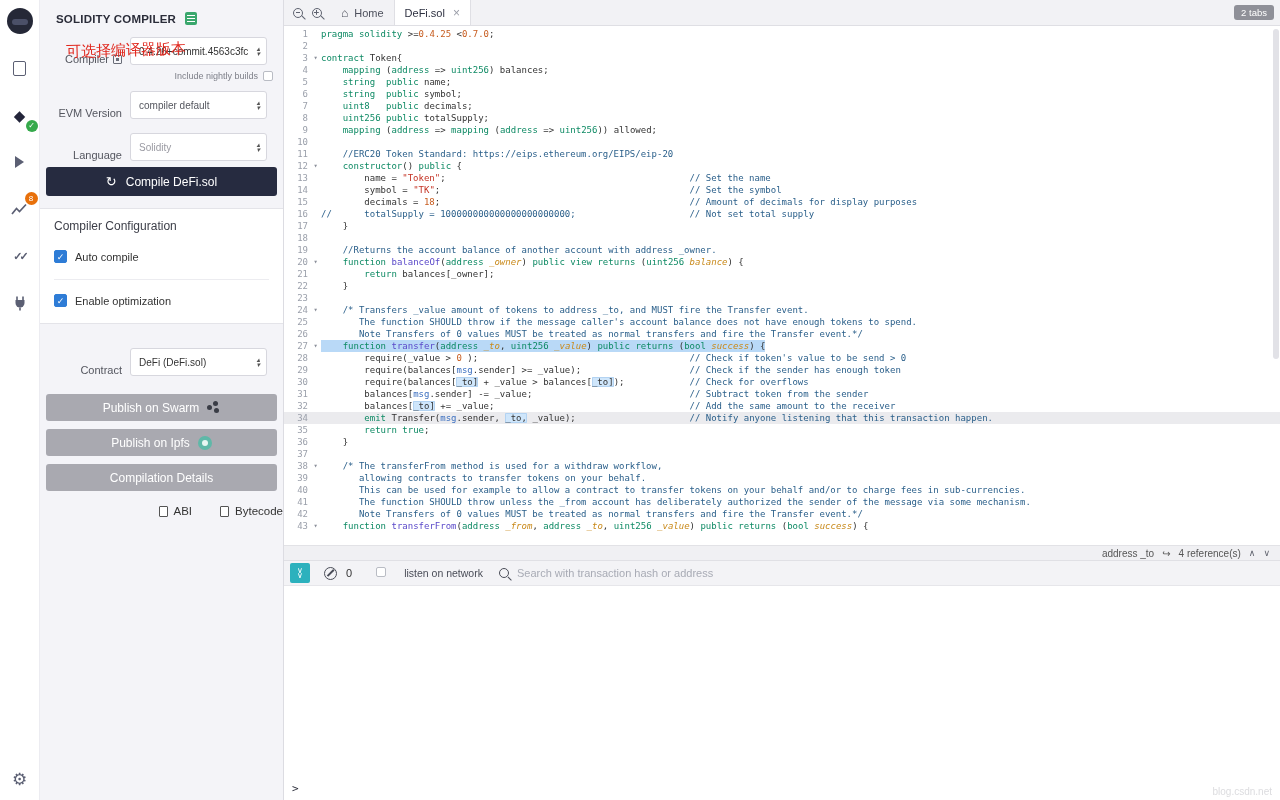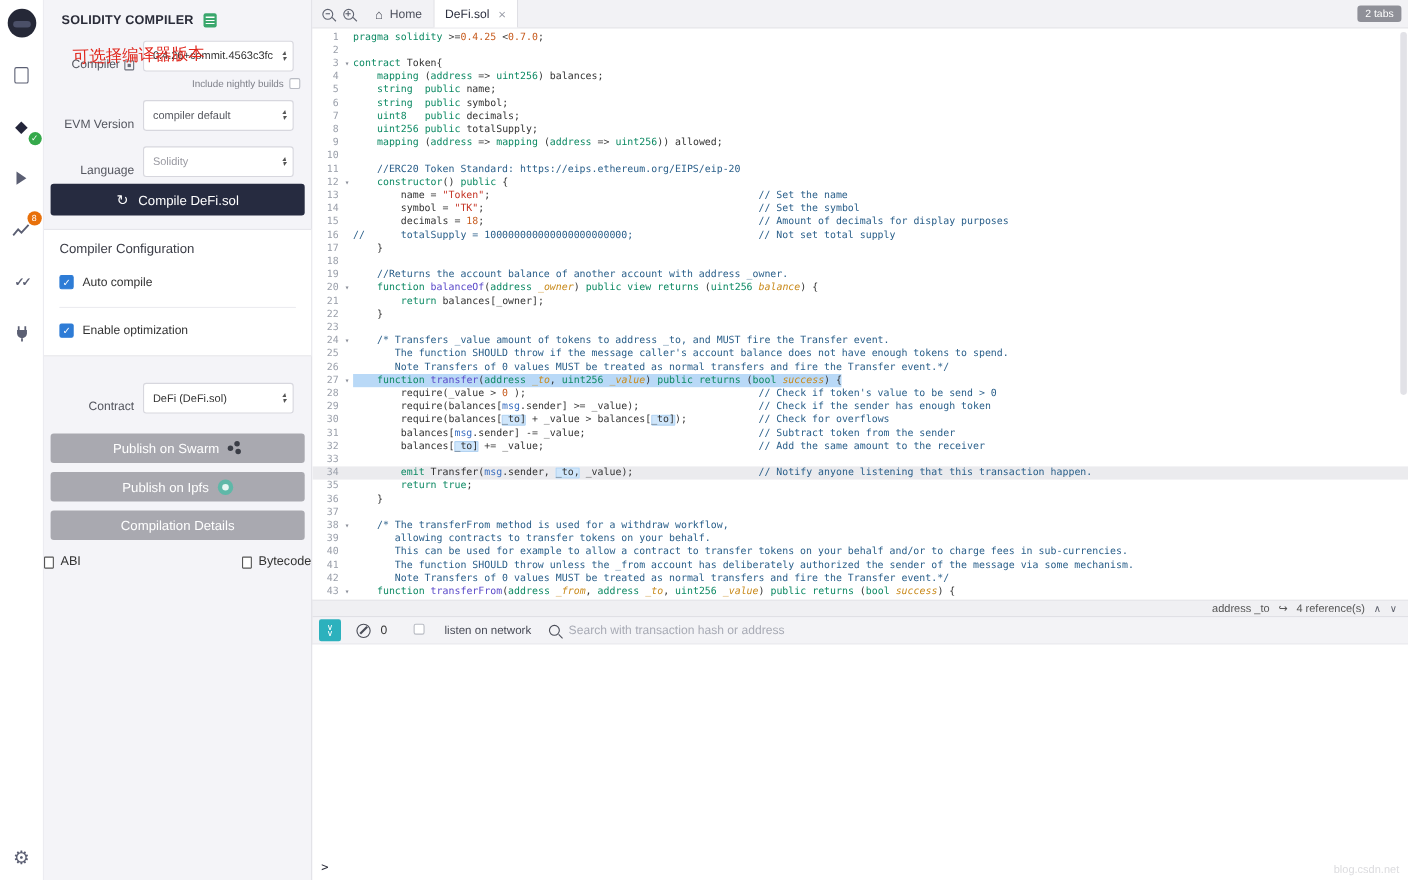--- a/index.html
+++ b/index.html
@@ -44,21 +44,21 @@
   .btn-primary .rfr{font-size:13px;line-height:1}
   .config-card{background:#fff;border-top:1px solid #e4e4e9;border-bottom:1px solid #e4e4e9;padding:10px 14px 0;margin-bottom:24px}
   .config-title{font-size:12px;color:#3c3e48;margin-bottom:12px}
   .config-row{display:flex;align-items:center;gap:8px;padding:5px 0 16px;font-size:11px;color:#333}
   .config-row.bt{border-top:1px solid #ececf0;padding-top:14px}
   .contract-row{margin-bottom:18px}
   .btn-gray{display:flex;align-items:center;justify-content:center;gap:8px;margin:0 6px 8px;height:27px;width:calc(100% - 12px);background:#a9a9b0;color:#fff;border:none;border-radius:3px;font-size:12px;cursor:pointer;font-family:inherit}
   .swarm-icon{width:5px;height:5px;border-radius:50%;background:#3a3d46;box-shadow:6px -4px 0 #3a3d46,7px 3px 0 #3a3d46;margin-right:8px;flex:none}
   .ipfs-icon{width:14px;height:14px;border-radius:50%;background:#5fb8a8;position:relative;flex:none}
   .ipfs-icon::after{content:"";position:absolute;left:4px;top:4px;width:6px;height:6px;border-radius:50%;background:#e7f6f2}
-  .copy-row{display:flex;justify-content:space-between;gap:28px;margin-top:14px;font-size:11.5px;color:#333}
+  .copy-row{display:flex;justify-content:flex-end;gap:28px;margin-top:14px;font-size:11.5px;color:#333}
   .copy-item{display:flex;align-items:center;gap:6px;cursor:pointer}
   .copy-icon{width:9px;height:11px;border:1px solid #555;border-radius:1px;position:relative;background:#fff}
   .copy-icon::before{content:"";position:absolute;left:2px;top:-4px;width:9px;height:11px;border:1px solid #555;border-radius:1px;z-index:-1}
 
   
   .main{flex:1;display:flex;flex-direction:column;min-width:0;background:#fff}
   .tabstrip{height:26px;background:#f2f2f5;border-bottom:1px solid #dfdfe4;display:flex;align-items:stretch;position:relative;flex:none}
   .zoombox{display:flex;align-items:center;gap:9px;padding:0 9px}
   .mag{width:10px;height:10px;border:1.4px solid #5f6370;border-radius:50%;position:relative;display:inline-block;cursor:pointer;flex:none}
   .mag::after{content:"";position:absolute;width:5px;height:1.4px;background:#5f6370;right:-4px;bottom:-2px;transform:rotate(45deg)}
@@ -295,21 +295,20 @@
           <div class="crow"><span class="gut">23</span><span class="fold"></span><span class="ct"></span></div>
           <div class="crow"><span class="gut">24</span><span class="fold">▾</span><span class="ct"><span class="t-p">    </span><span class="t-c">/* Transfers _value amount of tokens to address _to, and MUST fire the Transfer event.</span></span></div>
           <div class="crow"><span class="gut">25</span><span class="fold"></span><span class="ct"><span class="t-c">       The function SHOULD throw if the message caller's account balance does not have enough tokens to spend.</span></span></div>
           <div class="crow"><span class="gut">26</span><span class="fold"></span><span class="ct"><span class="t-c">       Note Transfers of 0 values MUST be treated as normal transfers and fire the Transfer event.*/</span></span></div>
           <div class="crow"><span class="gut">27</span><span class="fold">▾</span><span class="ct sel"><span class="t-p">    </span><span class="t-k">function</span><span class="t-p"> </span><span class="t-f">transfer</span><span class="t-p">(</span><span class="t-k">address</span><span class="t-p"> </span><span class="t-a">_to</span><span class="t-p">, </span><span class="t-k">uint256</span><span class="t-p"> </span><span class="t-a">_value</span><span class="t-p">) </span><span class="t-k">public</span><span class="t-p"> </span><span class="t-k">returns</span><span class="t-p"> (</span><span class="t-k">bool</span><span class="t-p"> </span><span class="t-a">success</span><span class="t-p">) {</span></span></div>
           <div class="crow"><span class="gut">28</span><span class="fold"></span><span class="ct"><span class="t-p">        require(_value &gt; </span><span class="t-n">0</span><span class="t-p"> );                                       </span><span class="t-c">// Check if token's value to be send &gt; 0</span></span></div>
           <div class="crow"><span class="gut">29</span><span class="fold"></span><span class="ct"><span class="t-p">        require(balances[</span><span class="t-m">msg</span><span class="t-p">.sender] &gt;= _value);                    </span><span class="t-c">// Check if the sender has enough token</span></span></div>
           <div class="crow"><span class="gut">30</span><span class="fold"></span><span class="ct"><span class="t-p">        require(balances[</span><span class="t-h">_to]</span><span class="t-p"> + _value &gt; balances[</span><span class="t-h">_to]</span><span class="t-p">);            </span><span class="t-c">// Check for overflows</span></span></div>
           <div class="crow"><span class="gut">31</span><span class="fold"></span><span class="ct"><span class="t-p">        balances[</span><span class="t-m">msg</span><span class="t-p">.sender] -= _value;                             </span><span class="t-c">// Subtract token from the sender</span></span></div>
           <div class="crow"><span class="gut">32</span><span class="fold"></span><span class="ct"><span class="t-p">        balances[</span><span class="t-h">_to]</span><span class="t-p"> += _value;                                    </span><span class="t-c">// Add the same amount to the receiver</span></span></div>
-          <div class="crow"><span class="gut">33</span><span class="fold"></span><span class="ct"></span></div>
           <div class="crow rowhl"><span class="gut">34</span><span class="fold"></span><span class="ct"><span class="t-p">        </span><span class="t-k">emit</span><span class="t-p"> Transfer(</span><span class="t-m">msg</span><span class="t-p">.sender, </span><span class="t-h">_to,</span><span class="t-p"> _value);                     </span><span class="t-c">// Notify anyone listening that this transaction happen.</span></span></div>
           <div class="crow"><span class="gut">35</span><span class="fold"></span><span class="ct"><span class="t-p">        </span><span class="t-k">return</span><span class="t-p"> </span><span class="t-k">true</span><span class="t-p">;</span></span></div>
           <div class="crow"><span class="gut">36</span><span class="fold"></span><span class="ct"><span class="t-p">    }</span></span></div>
           <div class="crow"><span class="gut">37</span><span class="fold"></span><span class="ct"></span></div>
           <div class="crow"><span class="gut">38</span><span class="fold">▾</span><span class="ct"><span class="t-p">    </span><span class="t-c">/* The transferFrom method is used for a withdraw workflow,</span></span></div>
           <div class="crow"><span class="gut">39</span><span class="fold"></span><span class="ct"><span class="t-c">       allowing contracts to transfer tokens on your behalf.</span></span></div>
           <div class="crow"><span class="gut">40</span><span class="fold"></span><span class="ct"><span class="t-c">       This can be used for example to allow a contract to transfer tokens on your behalf and/or to charge fees in sub-currencies.</span></span></div>
           <div class="crow"><span class="gut">41</span><span class="fold"></span><span class="ct"><span class="t-c">       The function SHOULD throw unless the _from account has deliberately authorized the sender of the message via some mechanism.</span></span></div>
           <div class="crow"><span class="gut">42</span><span class="fold"></span><span class="ct"><span class="t-c">       Note Transfers of 0 values MUST be treated as normal transfers and fire the Transfer event.*/</span></span></div>
           <div class="crow"><span class="gut">43</span><span class="fold">▾</span><span class="ct"><span class="t-p">    </span><span class="t-k">function</span><span class="t-p"> </span><span class="t-f">transferFrom</span><span class="t-p">(</span><span class="t-k">address</span><span class="t-p"> </span><span class="t-a">_from</span><span class="t-p">, </span><span class="t-k">address</span><span class="t-p"> </span><span class="t-a">_to</span><span class="t-p">, </span><span class="t-k">uint256</span><span class="t-p"> </span><span class="t-a">_value</span><span class="t-p">) </span><span class="t-k">public</span><span class="t-p"> </span><span class="t-k">returns</span><span class="t-p"> (</span><span class="t-k">bool</span><span class="t-p"> </span><span class="t-a">success</span><span class="t-p">) {</span></span></div>

